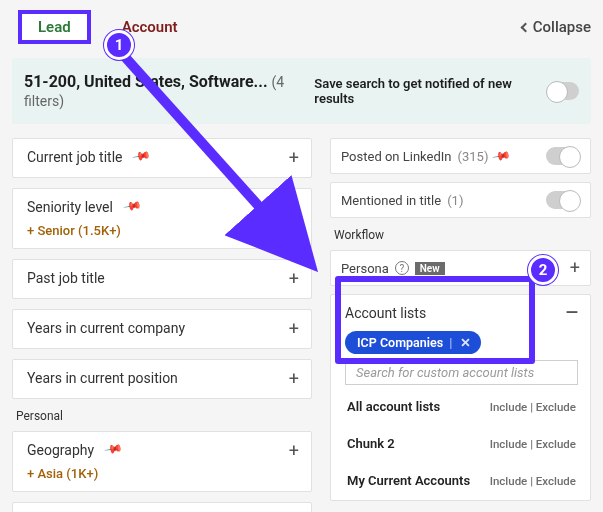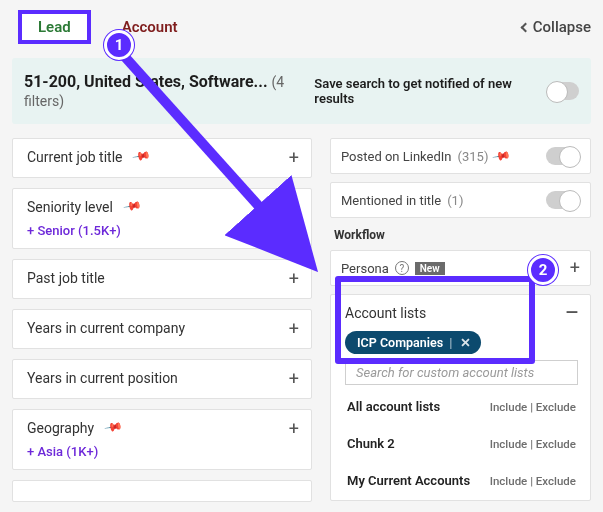--- a/index.html
+++ b/index.html
@@ -112,27 +112,27 @@
     font-weight: 400;
   }
   .minus {
     margin-left: auto;
     font-size: 16px;
     color: #555;
     line-height: 1;
     font-weight: 700;
   }
   .chip-link {
-    color: #6d28d9;
+    color: #a16207;
     font-size: 13px;
     font-weight: 500;
   }
   .sect-label {
     font-size: 12px;
-    font-weight: 700;
+    font-weight: 400;
     color: #333;
     margin: 10px 0 8px 4px;
   }
   
   .lineRow {
     background: #fff;
     border: 1px solid #e1e1e1;
     border-radius: 2px;
     padding: 8px 10px;
     display: flex;
@@ -178,21 +178,21 @@
     border: 1.2px solid #777;
     border-radius: 50%;
     font-size: 10px;
     color: #777;
   }
   
   .greenpill {
     display: inline-flex;
     align-items: center;
     gap: 6px;
-    background: #0c4a6e;
+    background: #1d4ed8;
     color: #fff;
     border-radius: 14px;
     padding: 4px 10px 4px 12px;
     font-size: 12.5px;
     font-weight: 600;
   }
   .greenpill .x { opacity: .85; margin-left: 2px; }
   .search-box {
     margin-top: 0;
     border: 1px solid #cfcfcf;
@@ -301,20 +301,21 @@
         </div>
       </div>
 
       <div class="card">
         <div class="hdr">
           <span>Years in current position</span>
           <span class="plus">+</span>
         </div>
       </div>
 
+      <div class="sect-label">Personal</div>
 
       <div class="card">
         <div class="hdr">
           <span>Geography</span>
           <span class="pin">📌</span>
           <span class="plus">+</span>
         </div>
         <div class="chip-link">+ Asia (1K+)</div>
       </div>
 

